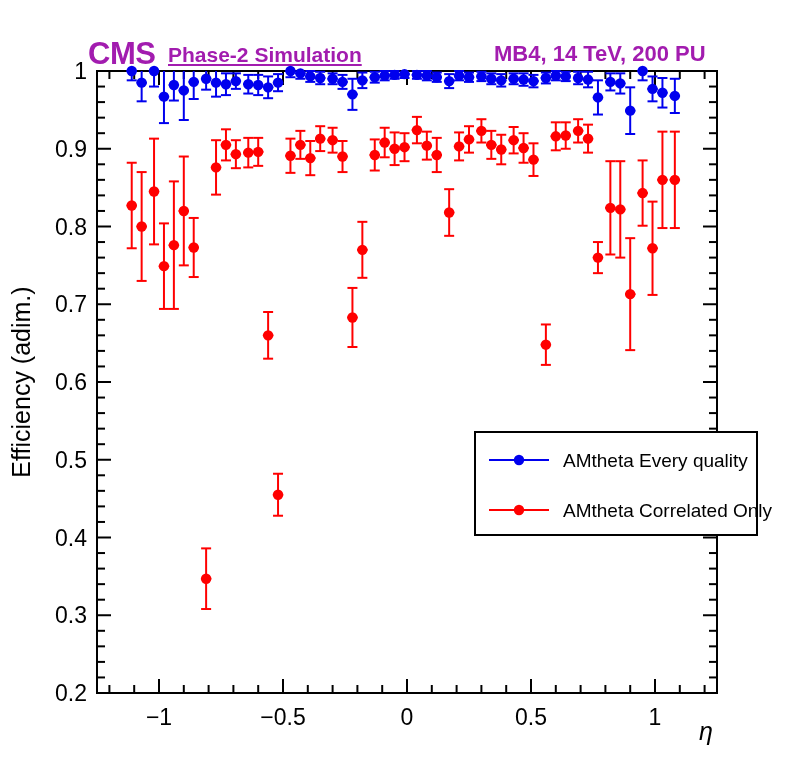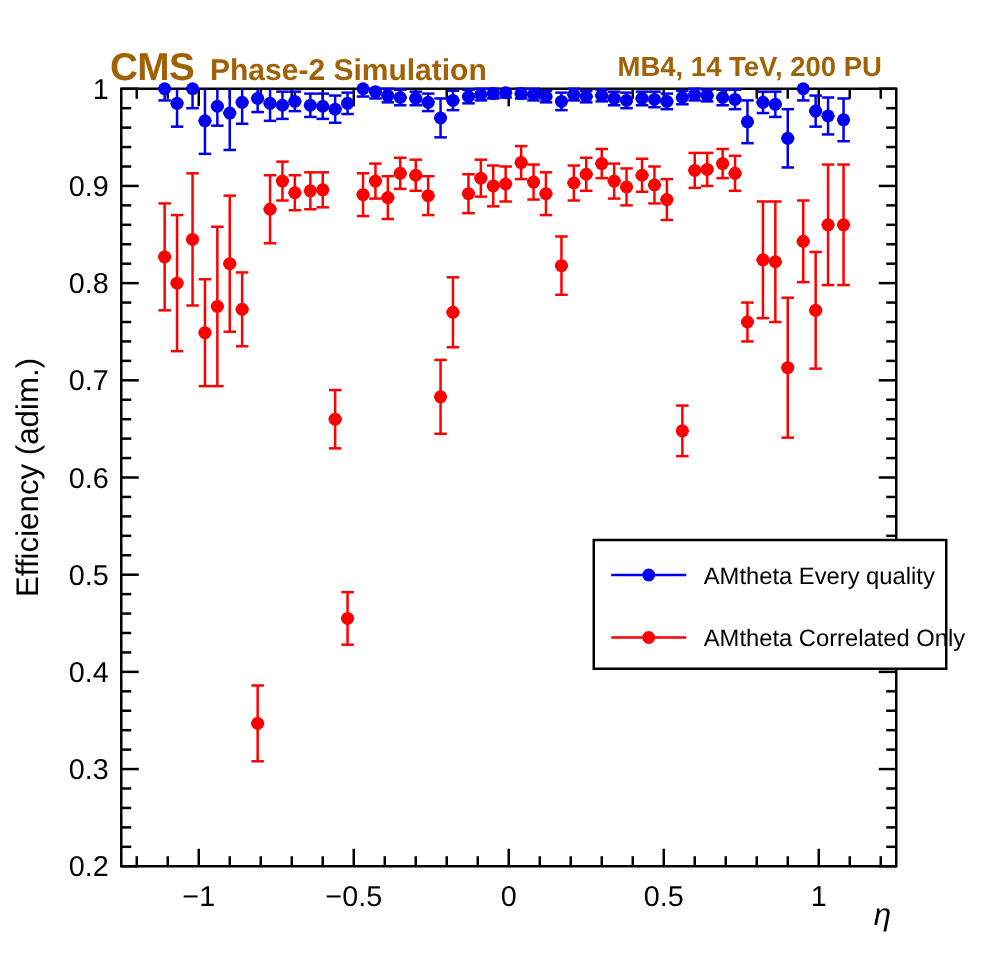--- a/index.html
+++ b/index.html
@@ -1,21 +1,21 @@
 <!DOCTYPE html>
 <html><head>
 <meta charset="utf-8">
 <style>
   html,body{margin:0;padding:0;background:#ffffff;}
   body{width:796px;height:772px;font-family:"Liberation Sans",sans-serif;overflow:hidden;}
   #root{position:relative;width:796px;height:772px;background:#fff;}
 
-  .hdr{position:absolute;font-weight:bold;color:#a16207;white-space:nowrap;}
+  .hdr{position:absolute;font-weight:bold;color:#a21caf;white-space:nowrap;}
   #cms-logo{left:88px;top:36px;font-size:31px;letter-spacing:-0.5px;}
-  #cms-sub{left:168px;top:43px;font-size:24px;}
+  #cms-sub{left:168px;top:43px;font-size:21px;text-decoration:underline;}
   #cms-right{left:470px;top:41px;font-size:22px;margin-left:24px;}
 
   #plot-svg{position:absolute;left:0;top:0;}
 
   .axtxt{font-family:"Liberation Sans",sans-serif;font-size:23px;fill:#000;}
   .ylab{font-family:"Liberation Sans",sans-serif;font-size:25px;fill:#000;}
   .legtxt{font-family:"Liberation Sans",sans-serif;font-size:19px;fill:#000;}
 </style>
 </head>
 <body>

